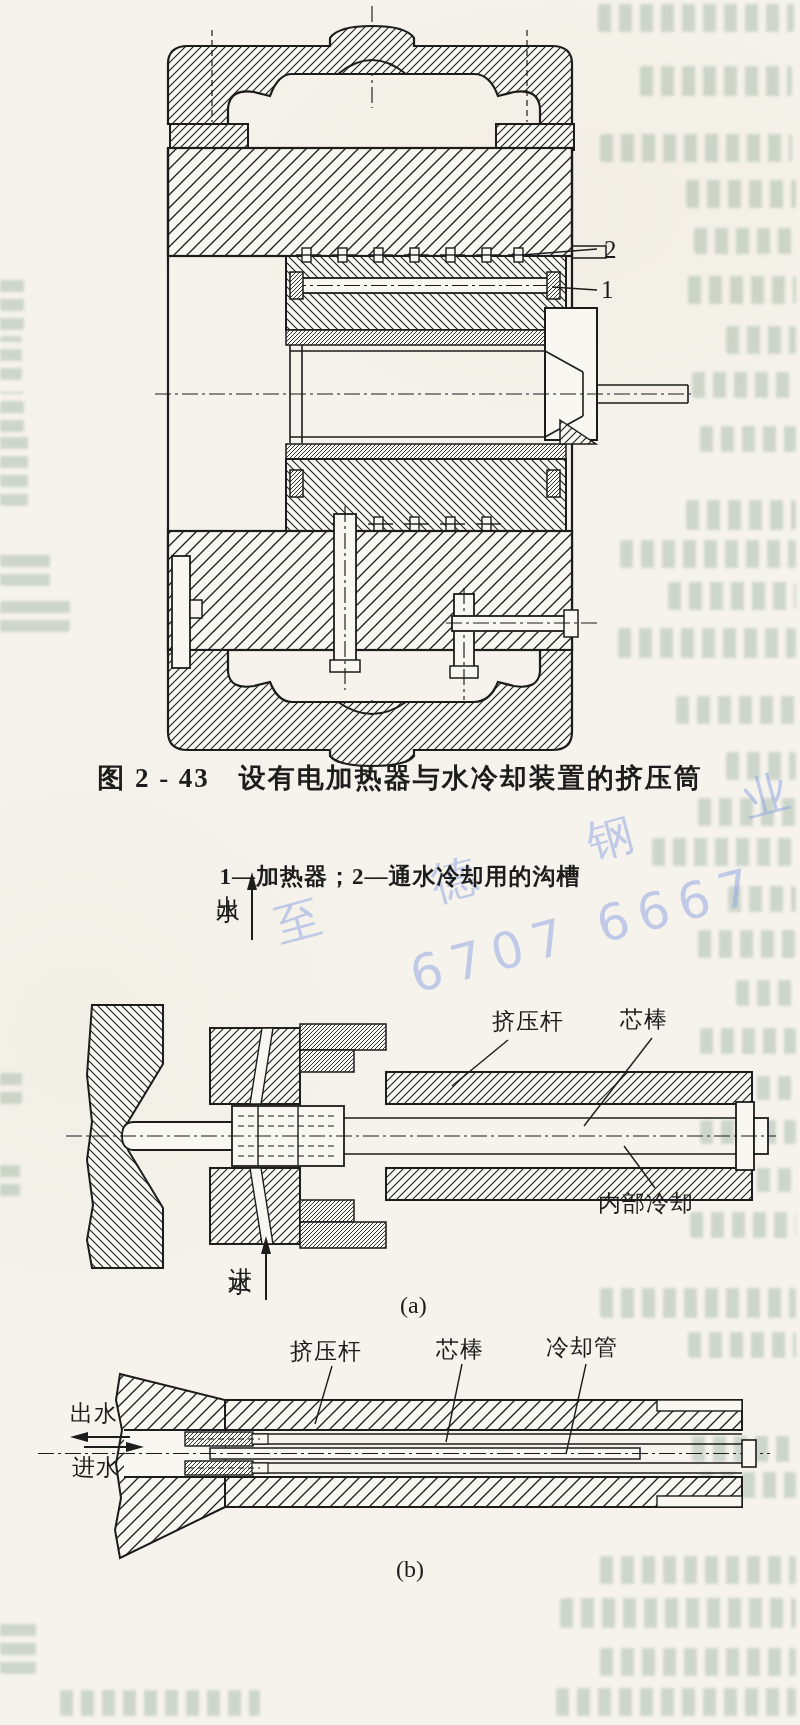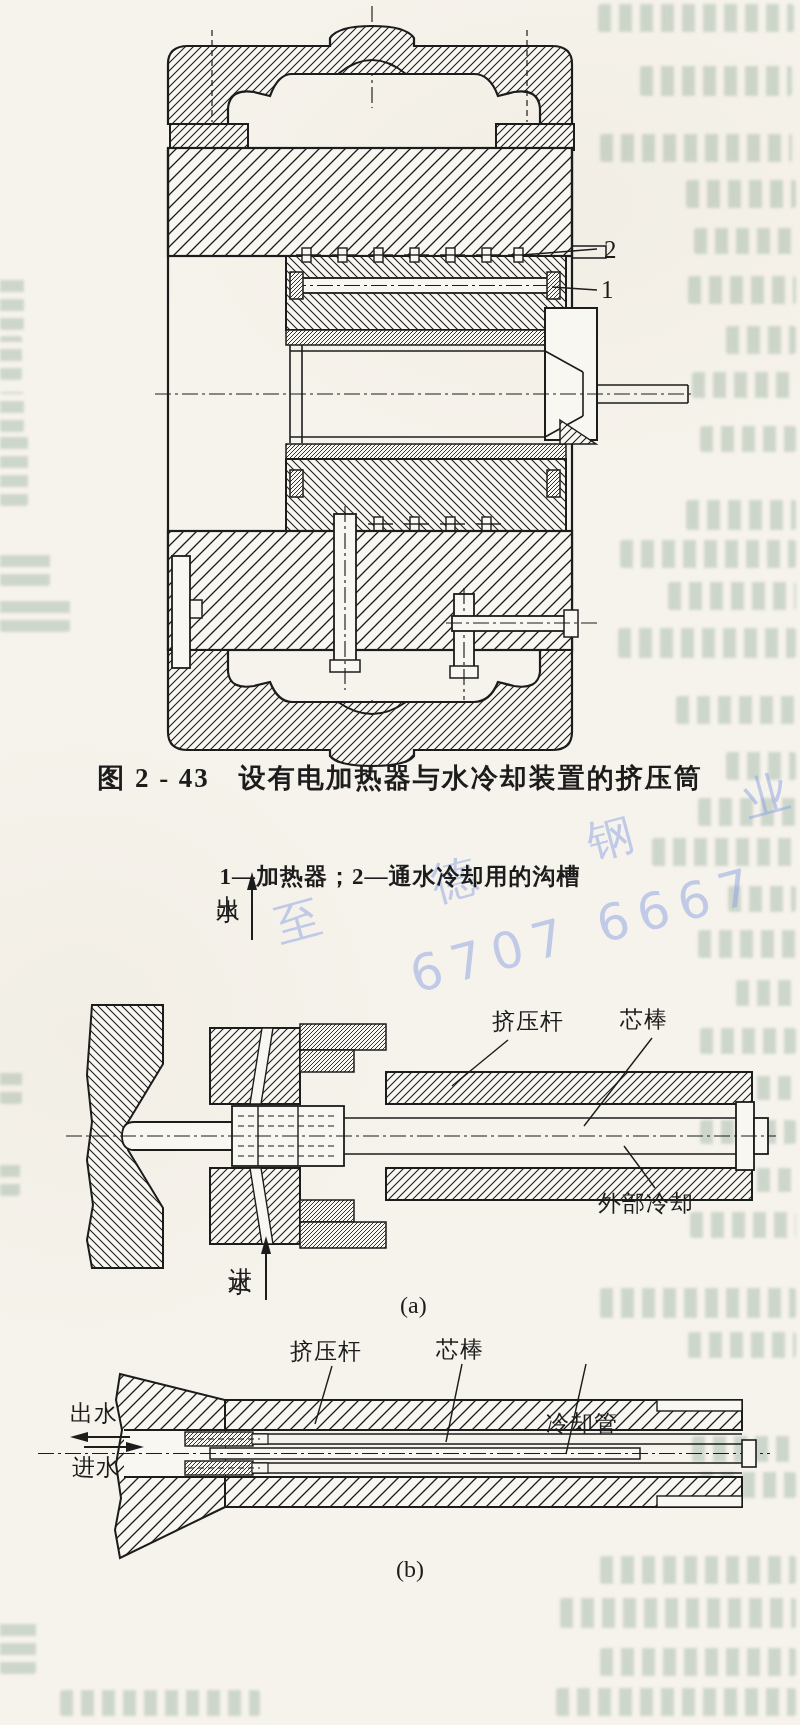--- a/index.html
+++ b/index.html
@@ -227,21 +227,21 @@
 
     <line class="ln" stroke-width="1.4" x1="508" y1="180" x2="452" y2="226"></line>
     <line class="ln" stroke-width="1.4" x1="652" y1="178" x2="584" y2="266"></line>
     <line class="ln" stroke-width="1.4" x1="655" y1="328" x2="624" y2="286"></line>
   </svg>
 
   <div class="lbl vert" style="left:212px;top:876px;">出水</div>
   <div class="lbl vert" style="left:224px;top:1248px;">进水</div>
   <div class="lbl" style="left:492px;top:1006px;">挤压杆</div>
   <div class="lbl" style="left:620px;top:1004px;">芯棒</div>
-  <div class="lbl" style="left:598px;top:1188px;">外部冷却</div>
+  <div class="lbl" style="left:598px;top:1188px;">内部冷却</div>
   <div class="tag" style="left:400px;top:1292px;">(a)</div>
 
   <svg class="lineart" style="top:1330px" width="800" height="250" viewBox="0 0 800 250">
 
     <path fill="url(#ne13)" stroke="#1c1c1c" stroke-width="2" d="M120,44 L225,70 L225,177 L120,228 L115,200 L121,168 L116,134 L122,100 L116,70 Z"></path>
     <rect x="124" y="100" width="101" height="47" fill="#f9f7f1" stroke="none"></rect>
     <line class="ln" stroke-width="1.8" x1="124" y1="100" x2="225" y2="100"></line>
     <line class="ln" stroke-width="1.8" x1="124" y1="147" x2="225" y2="147"></line>
 
     <rect x="225" y="70" width="517" height="30" fill="url(#ne13)" stroke="#1c1c1c" stroke-width="2"></rect>
@@ -281,21 +281,21 @@
       <polygon points="126,112 144,117 126,122" fill="#1c1c1c"></polygon>
     </g>
 
     <line class="ln" stroke-width="1.4" x1="332" y1="36" x2="315" y2="94"></line>
     <line class="ln" stroke-width="1.4" x1="462" y1="34" x2="446" y2="112"></line>
     <line class="ln" stroke-width="1.4" x1="586" y1="34" x2="566" y2="124"></line>
   </svg>
 
   <div class="lbl" style="left:290px;top:1336px;">挤压杆</div>
   <div class="lbl" style="left:436px;top:1334px;">芯棒</div>
-  <div class="lbl" style="left:546px;top:1408px;">冷却管</div>
+  <div class="lbl" style="left:546px;top:1332px;">冷却管</div>
   <div class="lbl" style="left:70px;top:1398px;">出水</div>
   <div class="lbl" style="left:72px;top:1452px;">进水</div>
   <div class="tag" style="left:396px;top:1556px;">(b)</div>
 
 
 <div class="bt" style="left: 598px; top: 4px; width: 196px; height: 28px;"></div>
     <div class="bt" style="left: 640px; top: 66px; width: 152px; height: 30px;"></div>
     <div class="bt" style="left: 600px; top: 134px; width: 192px; height: 28px;"></div>
     <div class="bt" style="left: 686px; top: 180px; width: 110px; height: 28px;"></div>
     <div class="bt" style="left: 694px; top: 228px; width: 102px; height: 26px;"></div>

